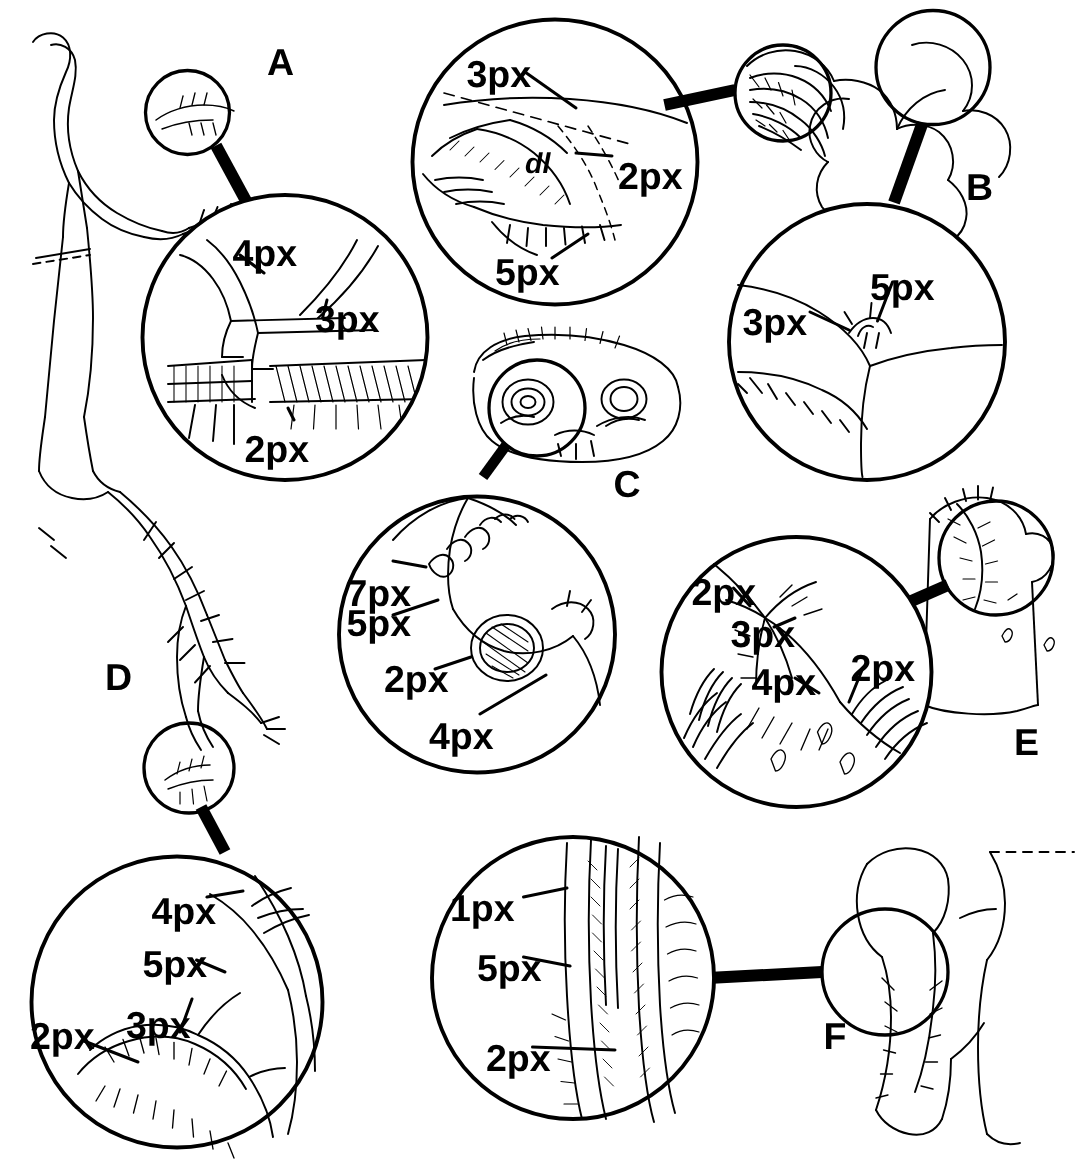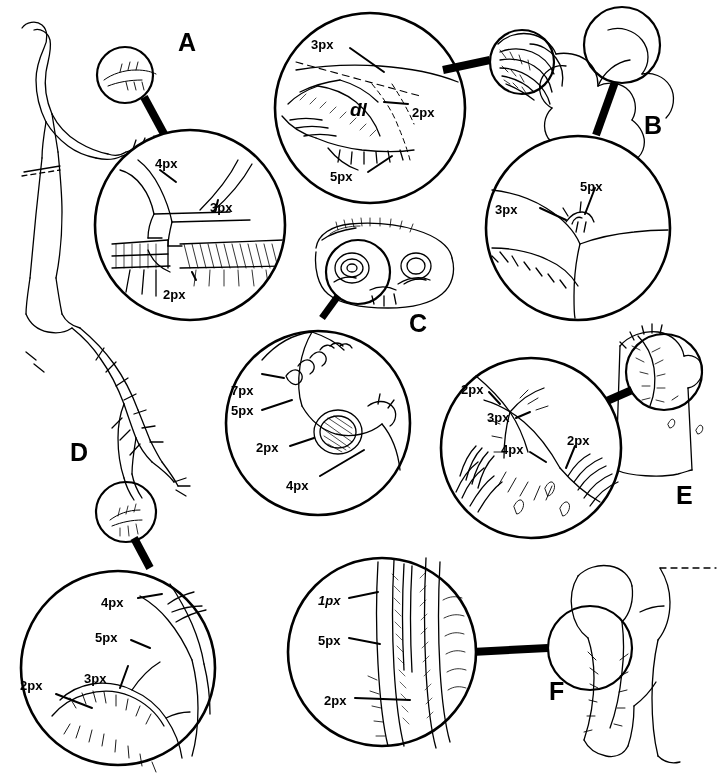--- a/index.html
+++ b/index.html
@@ -27,21 +27,21 @@
     font-family: "Liberation Sans", sans-serif;
     font-weight: bold;
     color: #000000;
     white-space: nowrap;
     line-height: 1;
   }
   .panel-letter {
     font-size: 25px;
   }
   .callout-lbl {
-    font-size: 13px;
+    font-size: 25px;
   }
   .dl-lbl {
     font-size: 19px;
     font-style: italic;
   }
 </style>
 </head>
 <body>
 
 <div id="figure">
@@ -604,17 +604,17 @@
   <div class="lbl callout-lbl" style="left:461px; top:383px;">2px</div>
   <div class="lbl callout-lbl" style="left:487px; top:411px;">3px</div>
   <div class="lbl callout-lbl" style="left:501px; top:443px;">4px</div>
   <div class="lbl callout-lbl" style="left:567px; top:434px;">2px</div>
 
   <div class="lbl callout-lbl" style="left:101px; top:596px;">4px</div>
   <div class="lbl callout-lbl" style="left:95px; top:631px;">5px</div>
   <div class="lbl callout-lbl" style="left:84px; top:672px;">3px</div>
   <div class="lbl callout-lbl" style="left:20px; top:679px;">2px</div>
 
-  <div class="lbl callout-lbl" style="left:318px; top:594px;font-style:italic;">1px</div>
+  <div class="lbl callout-lbl" style="left:300px; top:594px;">1px</div>
   <div class="lbl callout-lbl" style="left:318px; top:634px;">5px</div>
   <div class="lbl callout-lbl" style="left:324px; top:694px;">2px</div>
 
 </div>
 
 </body></html>

